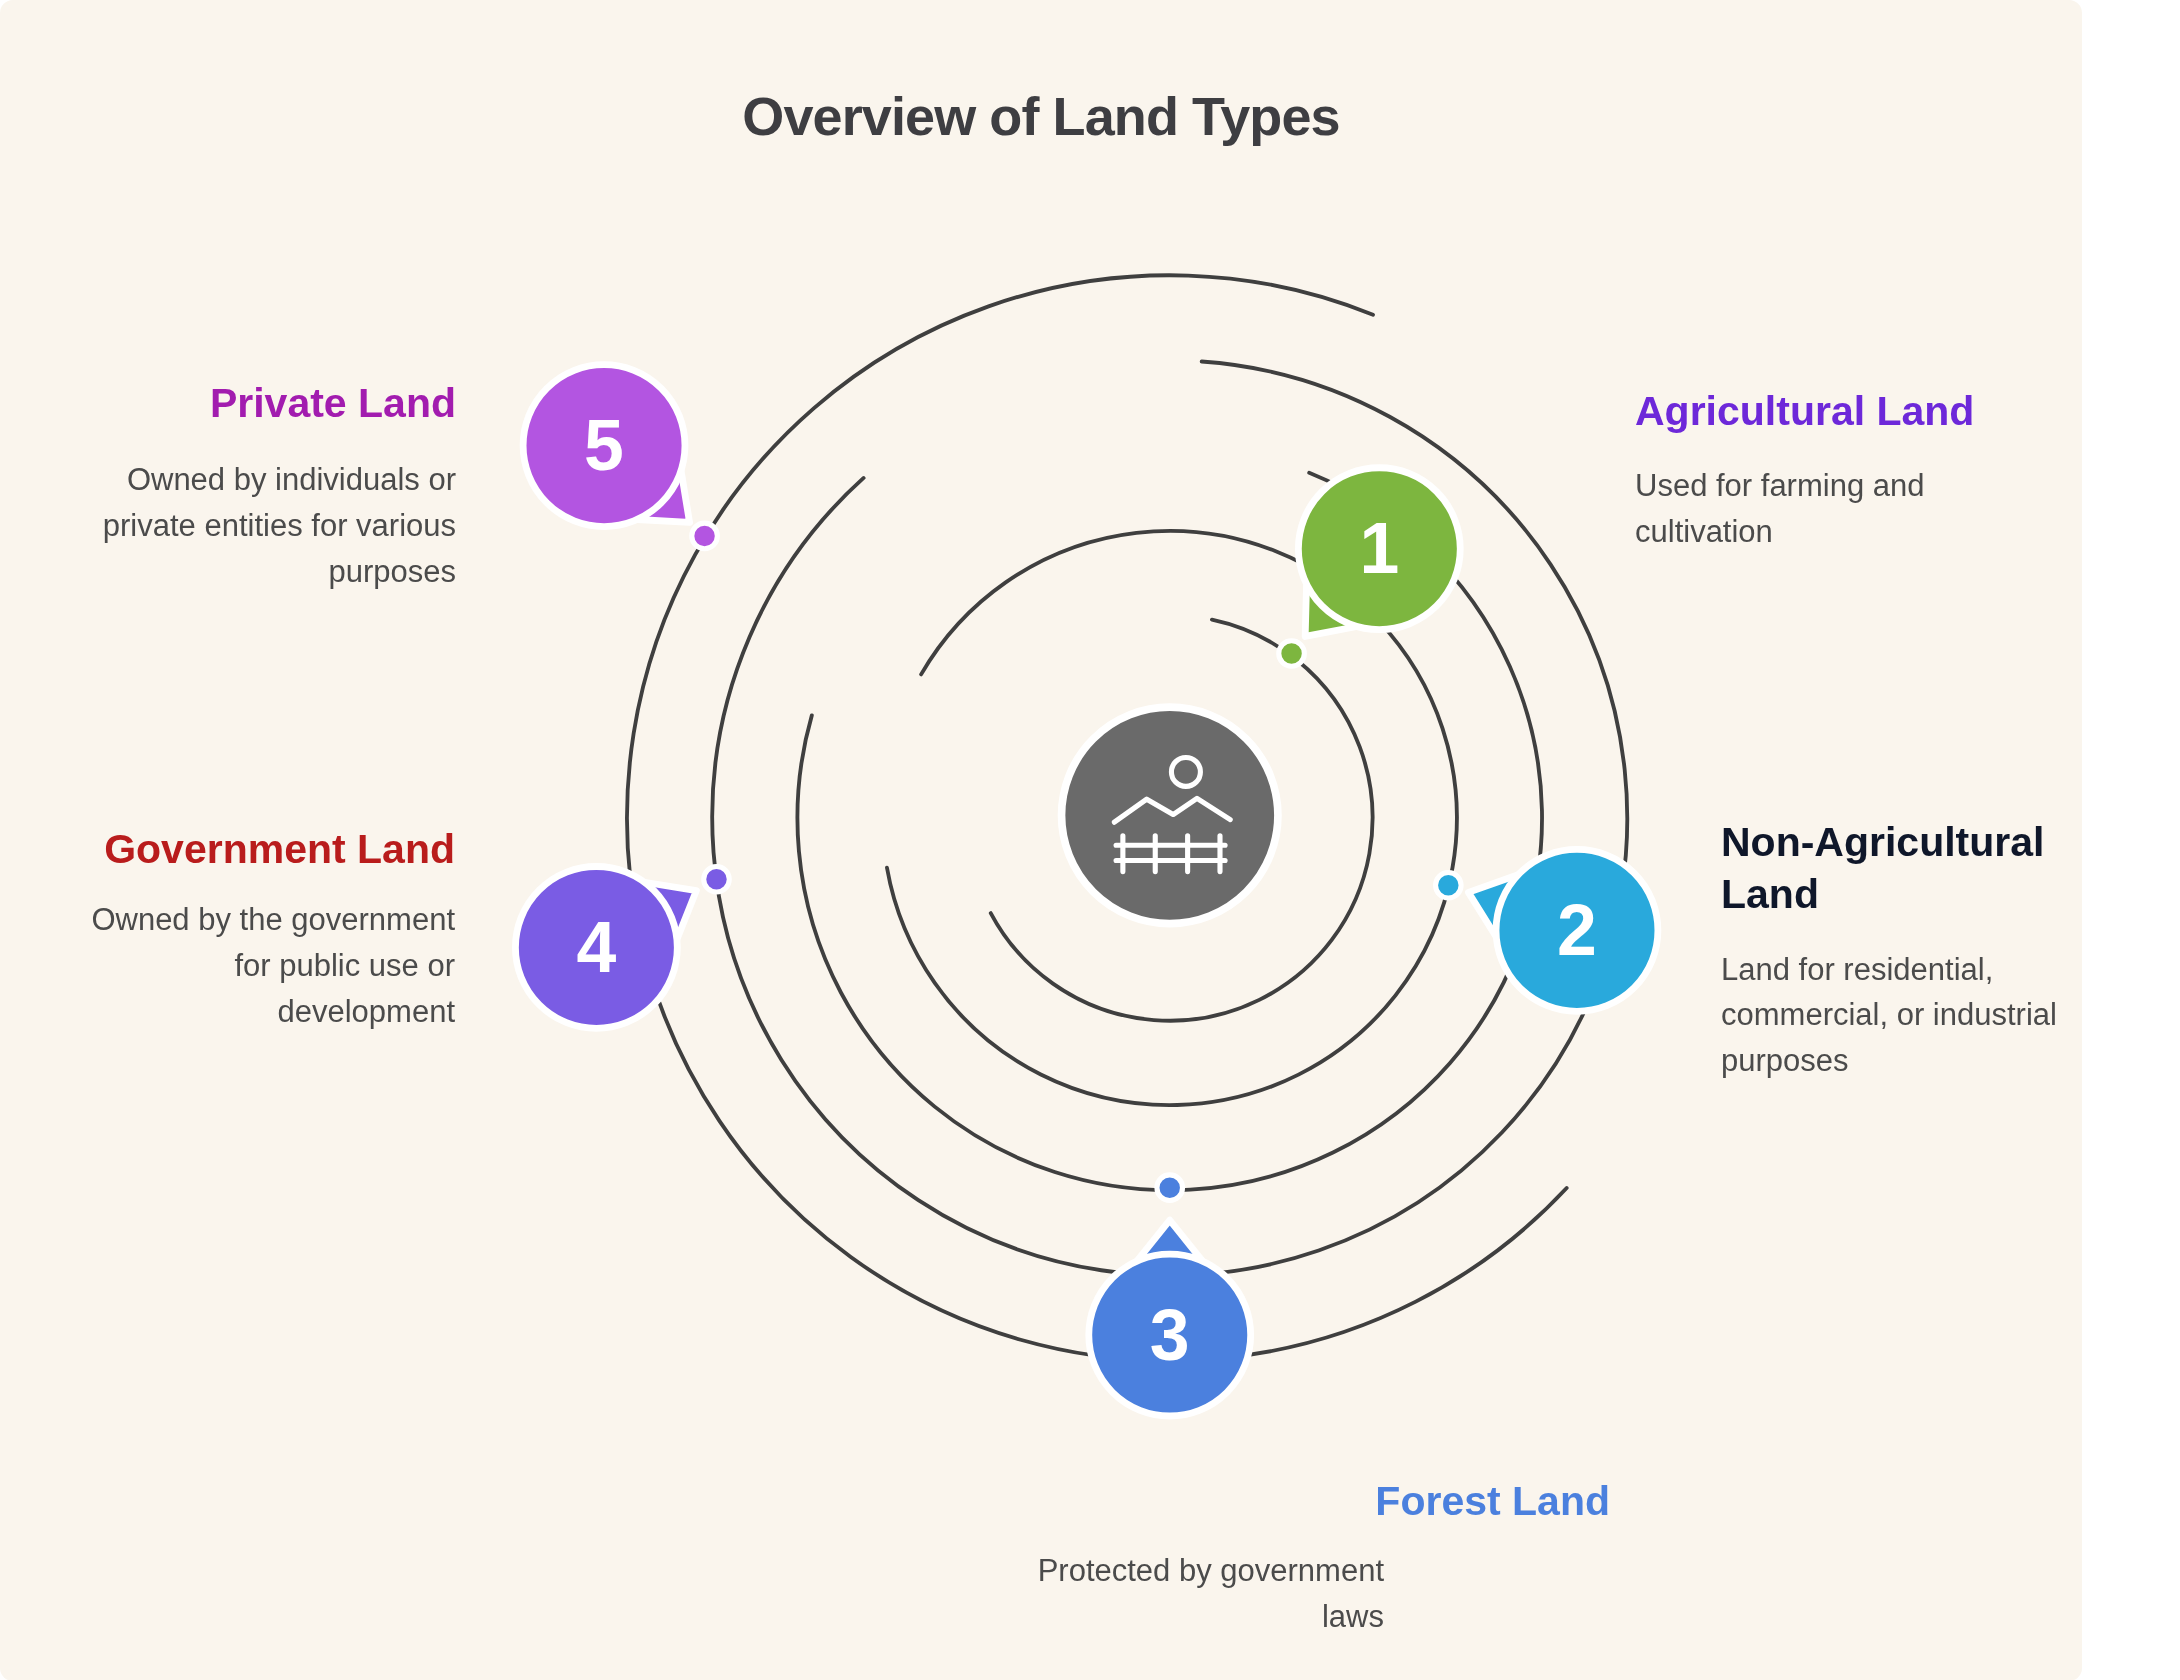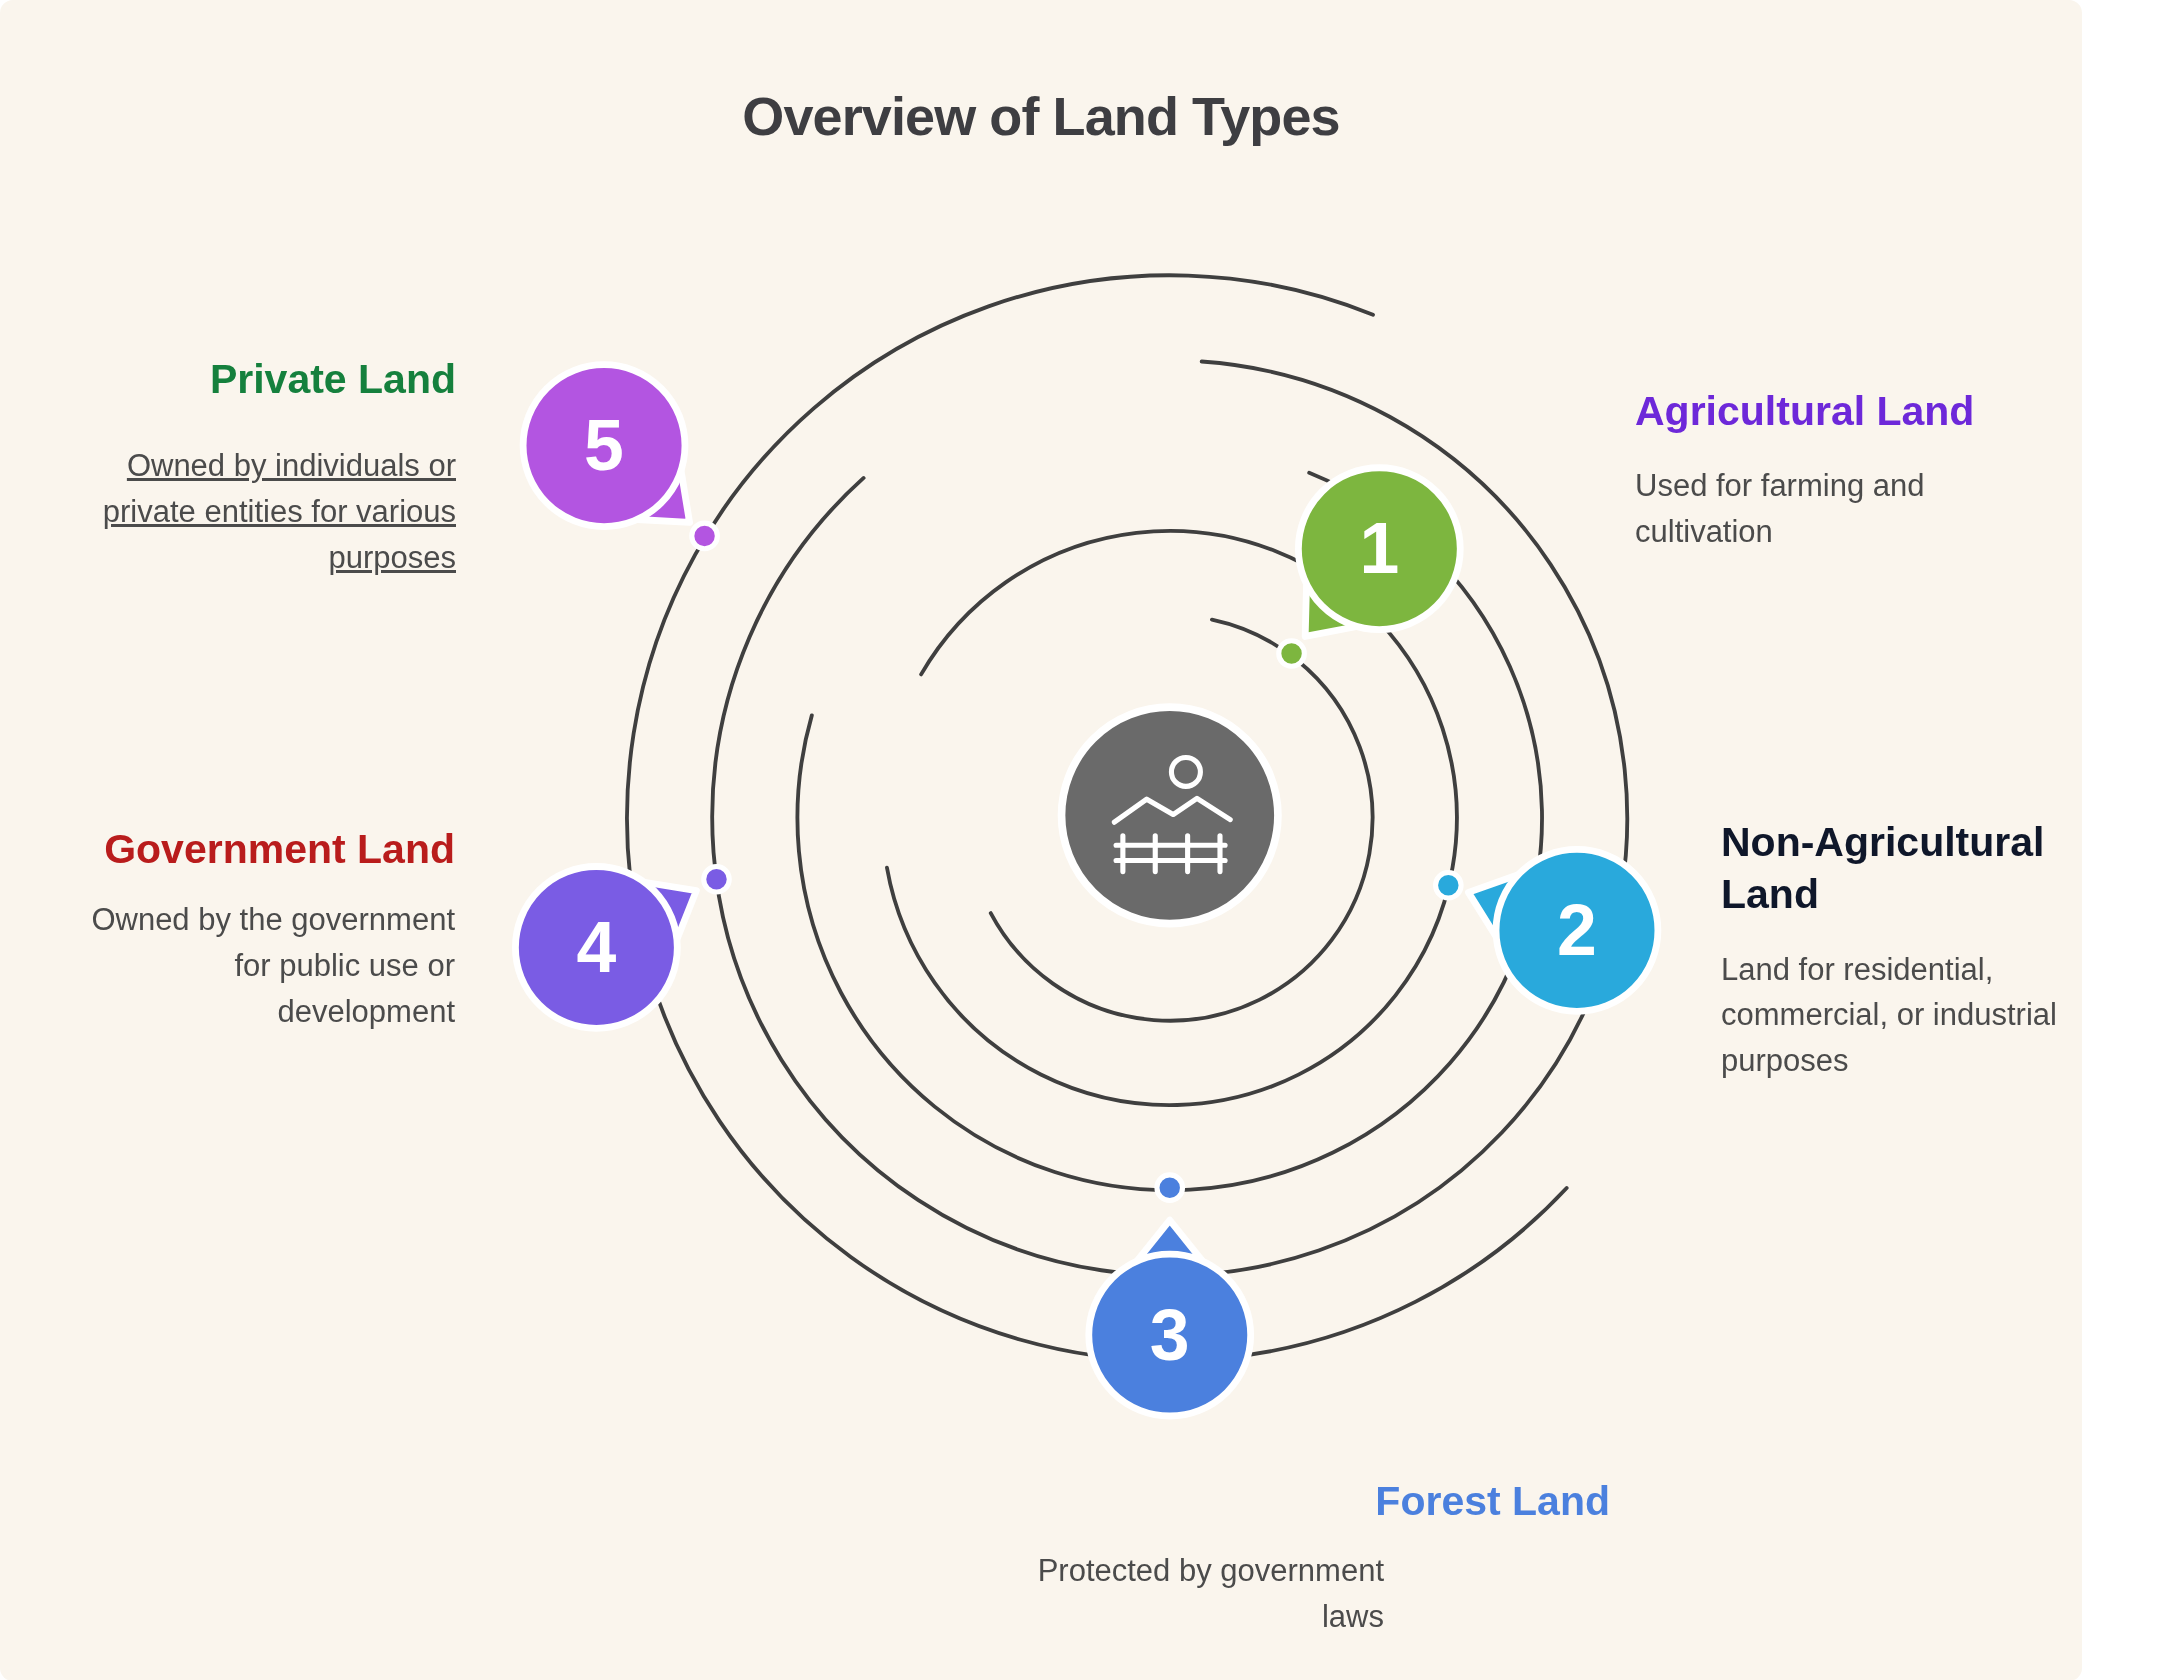--- a/index.html
+++ b/index.html
@@ -38,21 +38,21 @@
   .align-right{text-align:right;}
   .align-center{text-align:right;}
   .block-agricultural{left:1635px;top:385px;width:366px;}
   .block-nonagricultural{left:1721px;top:816px;width:426px;}
   .block-nonagricultural h2{width:400px;}
   .block-forest{left:758px;top:1475px;width:852px;}
   .block-forest p{width:400px;margin-left:auto;margin-right:auto;margin-top:20.4px;}
   .block-government{left:72px;top:823px;width:383px;}
   .block-government p{margin-top:22px;}
   .block-private{left:30px;top:353px;width:426px;}
-  .block-private p{margin-top:38px;text-decoration:underline;}
+  .block-private p{margin-top:28px;}
   .orbit-svg{position:absolute;left:0;top:0;}
   .ring{fill:none;stroke:#3F3F3F;stroke-width:4.5;stroke-linecap:round;}
   .item-dot{stroke:#FFFFFF;stroke-width:6;}
   .badge-tail{stroke:#FFFFFF;stroke-width:8;stroke-linejoin:round;}
   .badge-circle{stroke:#FFFFFF;stroke-width:8;}
   .badge-num{
     fill:#FFFFFF;
     font-family:"Liberation Sans", sans-serif;
     font-size:84px;
     font-weight:700;
@@ -138,18 +138,18 @@
     <h2 style="color: rgb(75, 128, 222);">Forest Land</h2>
     <p>Protected by government laws</p>
   </div>
 
   <div class="label-block align-right block-government">
     <h2 style="color: #b91c1c;">Government Land</h2>
     <p>Owned by the government for public use or development</p>
   </div>
 
   <div class="label-block align-right block-private">
-    <h2 style="color: #15803d;">Private Land</h2>
+    <h2 style="color: #a21caf; margin-top: 24px;">Private Land</h2>
     <p>Owned by individuals or private entities for various purposes</p>
   </div>
 
 </div>
 
 
 </body></html>

